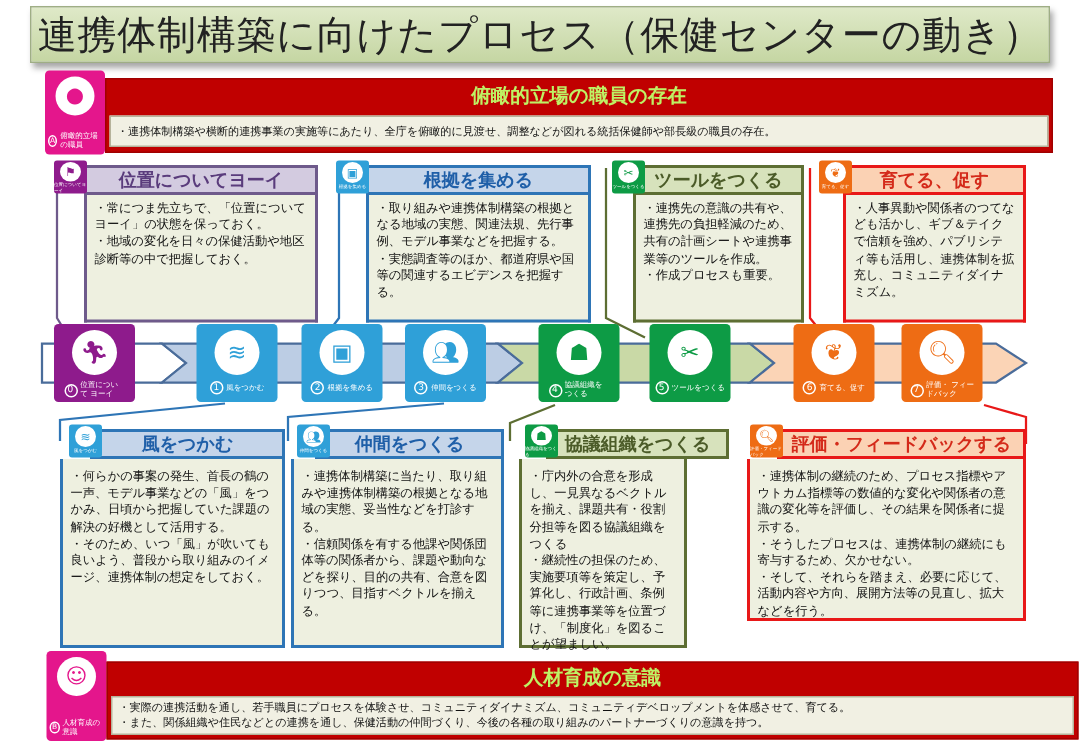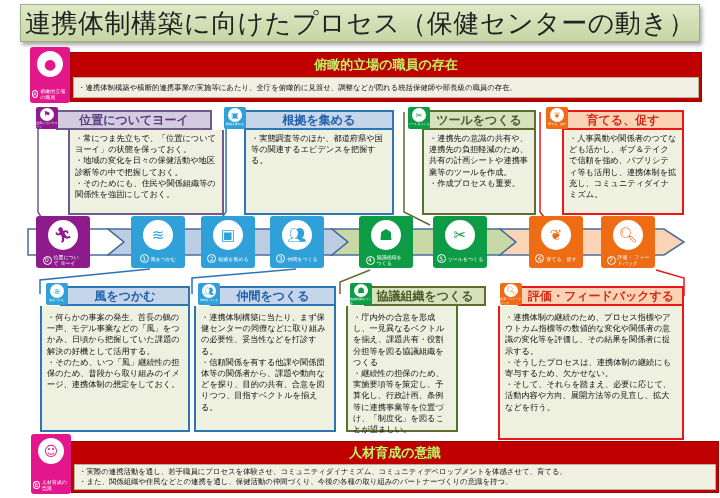--- a/index.html
+++ b/index.html
@@ -21,21 +21,21 @@
 
   
   .card { position: absolute; }
   .card .head { position: absolute; height: 20px; display: flex; align-items: center; justify-content: center; font-size: 12px; font-weight: bold; }
   .card .body { position: absolute; background: #eef0e0; font-size: 8.2px; line-height: 11.2px; padding: 3px 5px; color: #111; }
   .card .icon { position: absolute; width: 22px; height: 22px; border-radius: 2px; display: flex; flex-direction: column; align-items: center; justify-content: flex-start; padding-top: 1px; }
   .card .icon .c { width: 14px; height: 14px; border-radius: 50%; background: #fff; font-size: 8px; display: flex; align-items: center; justify-content: center; }
   .card .icon .s { font-size: 3px; color: #fff; line-height: 4px; }
 
   .purple .head { background: #d3cbe0; border: 2px solid #6e5a8b; color: #5a3c7c; }
-  .purple .body { border: 2px solid #6e5a8b; border-top: none; margin-left: 12px; }
+  .purple .body { border: 2px solid #6e5a8b; border-top: none; }
   .purple .icon { background: #8e1b8c; }
   .purple .icon .c { color: #8e1b8c; }
   .blue .head { background: #c5d5ea; border: 2px solid #2e75b6; color: #1f5fa8; }
   .blue .body { border: 2px solid #2e75b6; border-top: none; }
   .blue .icon { background: #2fa0d8; }
   .blue .icon .c { color: #2fa0d8; }
   .green .head { background: #d7e2bc; border: 2px solid #5d6e33; color: #4b5b28; }
   .green .body { border: 2px solid #5d6e33; border-top: none; }
   .green .icon { background: #0d9b45; }
   .green .icon .c { color: #0d9b45; }
@@ -78,31 +78,31 @@
   <polyline points="226,12 226,112 220,120" fill="none" stroke="#2e75b6" stroke-width="1.5"></polyline>
   <polyline points="404,12 404,112 430,125" fill="none" stroke="#5d6e33" stroke-width="1.5"></polyline>
   <polyline points="540,12 540,112 548,122" fill="none" stroke="#e81818" stroke-width="1.5"></polyline>
 </svg>
 
 <div class="card purple" style="left:36px;top:110px;width:176px;height:105px;">
   <div class="head" style="left:20px;top:0;width:156px;">位置についてヨーイ</div>
   <div class="body" style="left:20px;top:20px;width:156px;height:85px;">
     <div>・常につま先立ちで、「位置についてヨーイ」の状態を保っておく。</div>
     <div>・地域の変化を日々の保健活動や地区診断等の中で把握しておく。</div>
-    <div>・そのためにも、住民や関係組織等の関係性を強固にしておく。</div>
   </div>
   <div class="icon" style="left:0;top:-3px;">
       <div class="c">⚑</div>
       <div class="s">位置についてヨーイ</div>
     </div>
 </div>
 
 <div class="card blue" style="left:224px;top:110px;width:170px;height:105px;">
   <div class="head" style="left:20px;top:0;width:150px;">根拠を集める</div>
   <div class="body" style="left:20px;top:20px;width:150px;height:85px;">
+    <div>・取り組みや連携体制構築の根拠となる地域の実態、関連法規、先行事例、モデル事業などを把握する。</div>
     <div>・実態調査等のほか、都道府県や国等の関連するエビデンスを把握する。</div>
   </div>
   <div class="icon" style="left:0;top:-3px;">
       <div class="c">▣</div>
       <div class="s">根拠を集める</div>
     </div>
 </div>
 
 <div class="card green" style="left:408px;top:110px;width:128px;height:105px;">
   <div class="head" style="left:14px;top:0;width:114px;">ツールをつくる</div>
@@ -195,32 +195,32 @@
   <polyline points="150,1 40,12 40,26" fill="none" stroke="#2e75b6" stroke-width="1.5"></polyline>
   <polyline points="296,1 192,10 192,26" fill="none" stroke="#2e75b6" stroke-width="1.5"></polyline>
   <polyline points="370,2 340,14 340,26" fill="none" stroke="#5d6e33" stroke-width="1.5"></polyline>
   <polyline points="656,2 684,10 684,28" fill="none" stroke="#e81818" stroke-width="1.5"></polyline>
 </svg>
 
 <div class="card blue" style="left:40px;top:286px;width:150px;height:146px;">
   <div class="head" style="left:20px;top:0;width:130px;">風をつかむ</div>
   <div class="body" style="left:0;top:20px;width:150px;height:126px;padding-top:6px;">
     <div>・何らかの事案の発生、首長の鶴の一声、モデル事業などの「風」をつかみ、日頃から把握していた課題の解決の好機として活用する。</div>
-    <div>・そのため、いつ「風」継続性の担保のため、普段から取り組みのイメージ、連携体制の想定をしておく。</div>
+    <div>・そのため、いつ「風」が吹いても良いよう、普段から取り組みのイメージ、連携体制の想定をしておく。</div>
   </div>
   <div class="icon" style="left:6px;top:-3px;">
       <div class="c">≋</div>
       <div class="s">風をつかむ</div>
     </div>
 </div>
 
 <div class="card blue" style="left:194px;top:286px;width:142px;height:146px;">
   <div class="head" style="left:16px;top:0;width:126px;">仲間をつくる</div>
   <div class="body" style="left:0;top:20px;width:142px;height:126px;padding-top:6px;">
-    <div>・連携体制構築に当たり、まず保健センターの同僚などに取り組みの必要性、妥当性などを打診する。</div>
+    <div>・連携体制構築に当たり、取り組みや連携体制構築の根拠となる地域の実態、妥当性などを打診する。</div>
     <div>・信頼関係を有する他課や関係団体等の関係者から、課題や動向などを探り、目的の共有、合意を図りつつ、目指すベクトルを揃える。</div>
   </div>
   <div class="icon" style="left:4px;top:-3px;">
       <div class="c">👥︎</div>
       <div class="s">仲間をつくる</div>
     </div>
 </div>
 
 <div class="card green" style="left:346px;top:286px;width:140px;height:146px;">
   <div class="head" style="left:18px;top:0;width:122px;">協議組織をつくる</div>
@@ -229,21 +229,21 @@
     <div>・継続性の担保のため、実施要項等を策定し、予算化し、行政計画、条例等に連携事業等を位置づけ、「制度化」を図ることが望ましい。</div>
   </div>
   <div class="icon" style="left:4px;top:-3px;">
       <div class="c">☗</div>
       <div class="s">協議組織をつくる</div>
     </div>
 </div>
 
 <div class="card orange" style="left:498px;top:286px;width:186px;height:146px;">
   <div class="head" style="left:20px;top:0;width:166px;">評価・フィードバックする</div>
-  <div class="body" style="left:0;top:20px;width:186px;height:134px;padding-top:6px;">
+  <div class="body" style="left:0;top:20px;width:186px;height:108px;padding-top:6px;">
     <div>・連携体制の継続のため、プロセス指標やアウトカム指標等の数値的な変化や関係者の意識の変化等を評価し、その結果を関係者に提示する。</div>
     <div>・そうしたプロセスは、連携体制の継続にも寄与するため、欠かせない。</div>
     <div>・そして、それらを踏まえ、必要に応じて、活動内容や方向、展開方法等の見直し、拡大などを行う。</div>
   </div>
   <div class="icon" style="left:2px;top:-3px;">
       <div class="c">🔍︎</div>
       <div class="s">評価・フィードバック</div>
     </div>
 </div>
 

